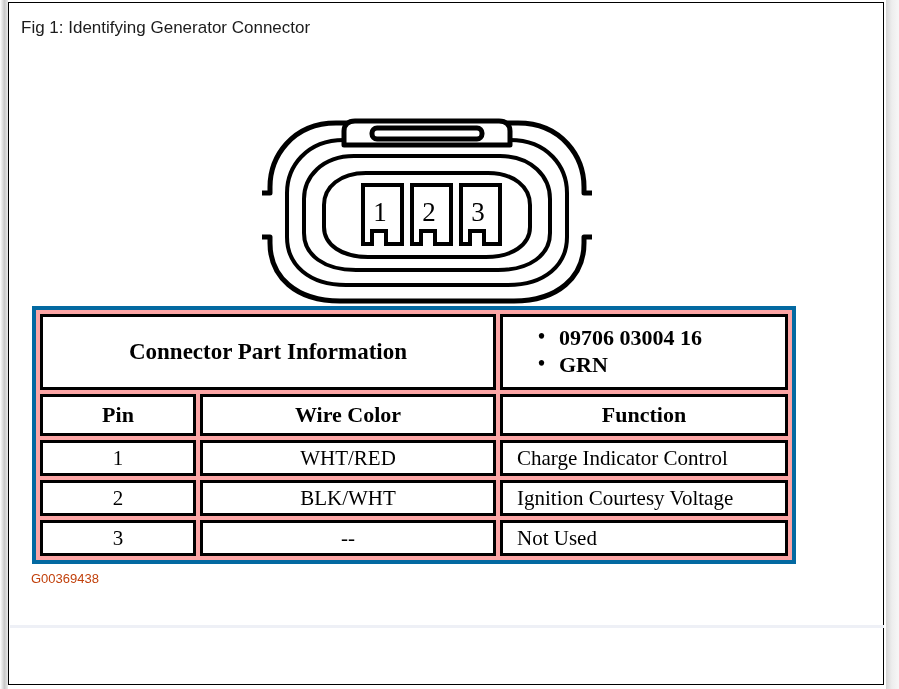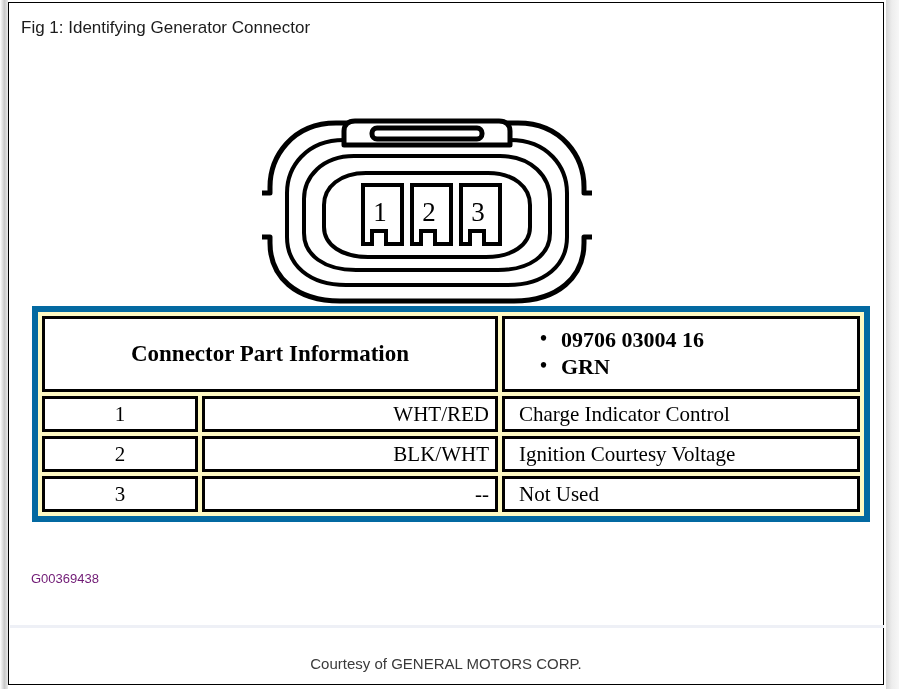--- a/index.html
+++ b/index.html
@@ -80,38 +80,38 @@
     font-size: 27px;
     fill: #000000;
     text-anchor: middle;
   }
 
   
   .pin-table {
     position: absolute;
     left: 23px;
     top: 303px;
-    width: 838px;
-    border: 6px solid #0369a1;
+    width: 764px;
+    border: 4px solid #0369a1;
     border-spacing: 4px;
     border-collapse: separate;
-    background: #fef9c3;
+    background: #fca5a5;
     box-sizing: border-box;
     font-family: "Liberation Serif", serif;
   }
   .pin-table td {
     border: 3px solid #000000;
     background: #ffffff;
     padding: 2px 6px;
     font-size: 21px;
     color: #000000;
     vertical-align: middle;
   }
   .col-pin      { width: 138px; text-align: center; }
-  .col-wire     { width: 278px; text-align: right; }
+  .col-wire     { width: 278px; text-align: center; }
   .col-function { text-align: left; }
 
   td.hdr {
     font-weight: bold;
     text-align: center;
     font-size: 22px;
     padding-top: 5px;
     padding-bottom: 5px;
   }
   td.part-label {
@@ -149,21 +149,21 @@
     padding-bottom: 1px;
   }
   td.col-function.data-cell { padding-left: 14px; }
 
   .image-code {
     position: absolute;
     left: 22px;
     top: 568px;
     font-family: "Liberation Sans", sans-serif;
     font-size: 13px;
-    color: #701a75;
+    color: #c2410c;
     text-align: right;
   }
 
   .footer-rule {
     position: absolute;
     left: 1px;
     top: 622px;
     width: 874px;
     height: 3px;
     background: #eef0f6;
@@ -295,20 +295,25 @@
         <tr>
           <td class="part-label" colspan="2">Connector Part Information</td>
           <td class="part-values">
             <ul class="bullet-list">
               <li>09706 03004 16</li>
               <li>GRN</li>
             </ul>
           </td>
         </tr>
 
+        <tr>
+          <td class="hdr col-pin">Pin</td>
+          <td class="hdr col-wire">Wire Color</td>
+          <td class="hdr col-function">Function</td>
+        </tr>
 
         <tr>
           <td class="col-pin data-cell">1</td>
           <td class="col-wire data-cell">WHT/RED</td>
           <td class="col-function data-cell">Charge Indicator Control</td>
         </tr>
 
         <tr>
           <td class="col-pin data-cell">2</td>
           <td class="col-wire data-cell">BLK/WHT</td>
@@ -320,16 +325,15 @@
           <td class="col-wire data-cell">--</td>
           <td class="col-function data-cell">Not Used</td>
         </tr>
       </tbody>
     </table>
 
     <div class="image-code">G00369438</div>
 
     <div class="footer-rule"></div>
 
-    <div class="courtesy">Courtesy of GENERAL MOTORS CORP.</div>
 
   </div>
 </div>
 
 </body></html>

